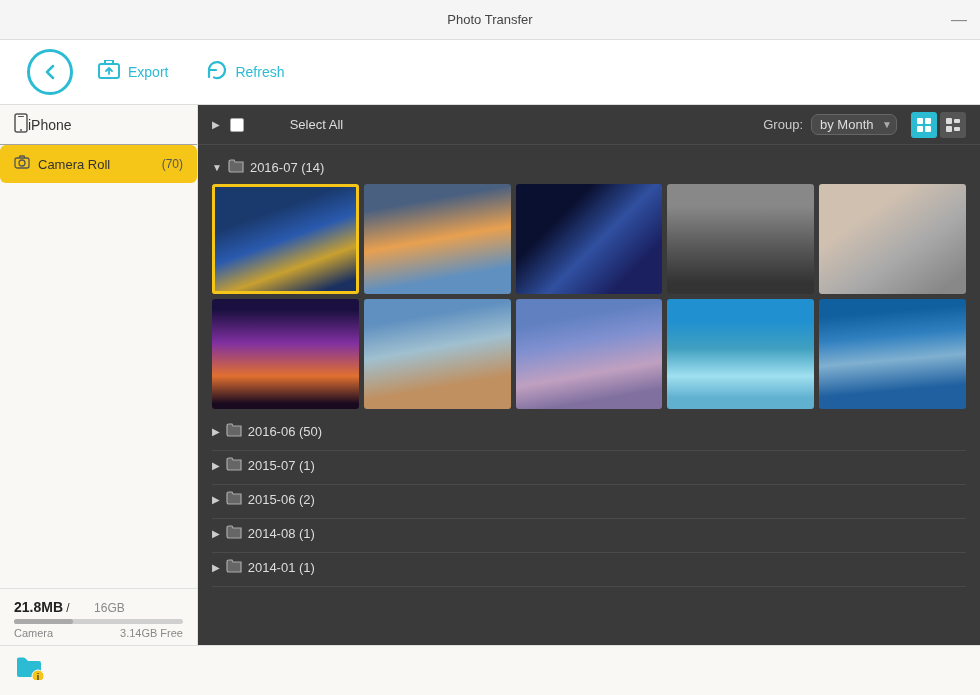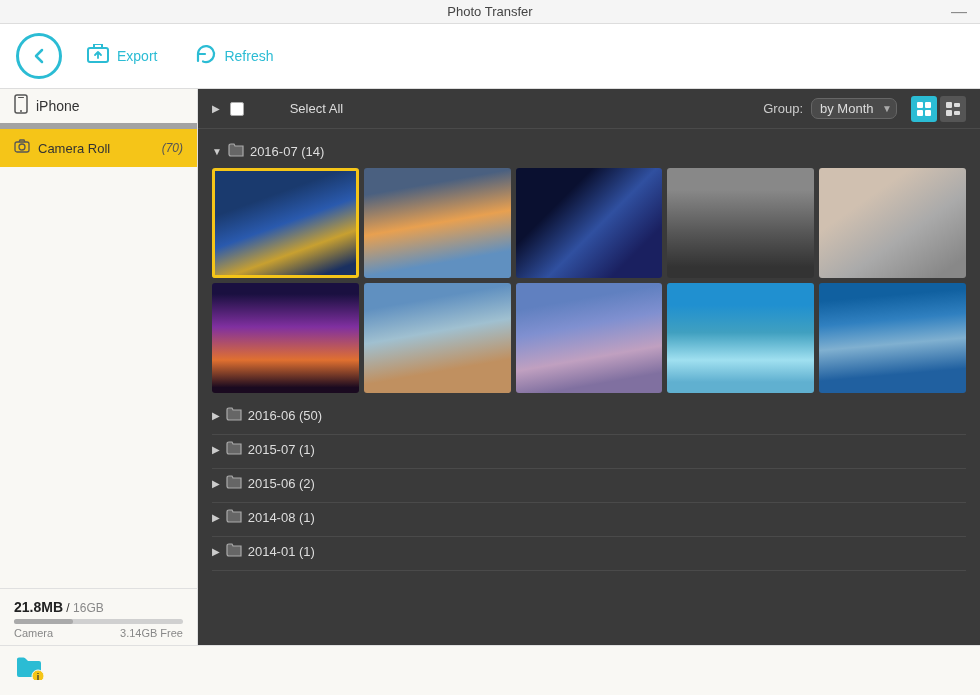--- a/index.html
+++ b/index.html
@@ -10,21 +10,21 @@
       font-size: 13px;
       background: #f0f0f0;
       overflow: hidden;
       display: flex;
       flex-direction: column;
     }
 
     
     .title-bar {
       background: #f5f5f5;
-      height: 24px;
+      height: 40px;
       display: flex;
       align-items: center;
       justify-content: center;
       border-bottom: 1px solid #ddd;
       position: relative;
     }
     .title-bar .title {
       font-size: 13px;
       color: #444;
     }
@@ -42,21 +42,21 @@
       color: #888;
       font-size: 16px;
     }
 
     
     .toolbar {
       background: #ffffff;
       height: 65px;
       display: flex;
       align-items: center;
-      padding: 0 16px;
+      padding: 0 27px;
       gap: 10px;
       border-bottom: 1px solid #ddd;
     }
     .back-btn {
       width: 46px;
       height: 46px;
       border-radius: 50%;
       background: transparent;
       border: 3px solid #2bbcd4;
       display: flex;
@@ -95,24 +95,23 @@
     .sidebar {
       width: 198px;
       background: #f9f8f4;
       border-right: 1px solid #e0e0e0;
       display: flex;
       flex-direction: column;
     }
     .sidebar-device {
       display: flex;
       align-items: center;
-      gap: 8px;
       padding: 10px 14px;
       background: #f9f8f4;
-      border-bottom: 6px solid #a3a3a3;
+      border-bottom: 1px solid #a3a3a3;
       height: 40px;
     }
     .sidebar-device .device-icon {
       color: #555;
       font-size: 16px;
     }
     .sidebar-device .device-name {
       font-size: 14px;
       color: #333;
       font-weight: 500;
@@ -121,54 +120,55 @@
       flex: 1;
       overflow-y: auto;
     }
     .sidebar-item {
       display: flex;
       align-items: center;
       gap: 8px;
       padding: 10px 14px;
       cursor: pointer;
       color: #333;
+      border-radius: 6px;
     }
     .sidebar-item.active {
       background: #f5c518;
     }
     .sidebar-item .item-icon {
       font-size: 16px;
       color: #555;
     }
     .sidebar-item.active .item-icon { color: #444; }
     .sidebar-item .item-label { flex: 1; font-size: 13px; }
     .sidebar-item .item-count {
       font-size: 12px;
       color: #555;
-      font-style: italic;
     }
 
     
     .sidebar-footer {
       padding: 10px 14px 6px;
       border-top: 1px solid #e0e0e0;
     }
     .sidebar-footer .storage-text {
       font-size: 12px;
       color: #333;
       margin-bottom: 4px;
     }
     .sidebar-footer .storage-text .storage-used {
       font-size: 14px;
       font-weight: bold;
       color: #222;
     }
     .sidebar-footer .storage-text .storage-total {
       font-size: 12px;
       color: #888;
+      margin-left: 21px;
     }
     .storage-bar-bg {
       height: 5px;
       background: #d0d0d0;
       border-radius: 3px;
       margin-bottom: 3px;
     }
     .storage-bar-fill {
       height: 5px;
       background: #aaa;

